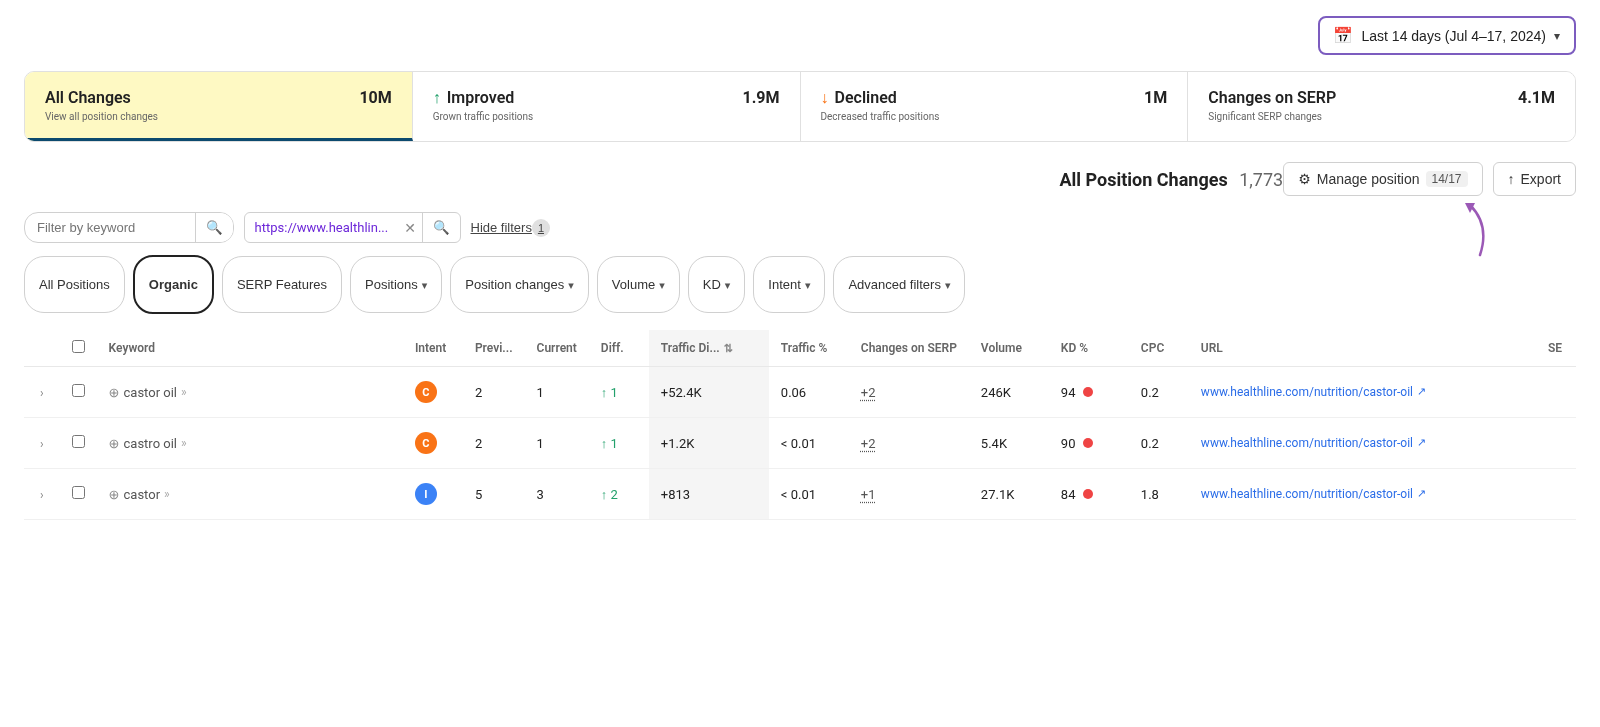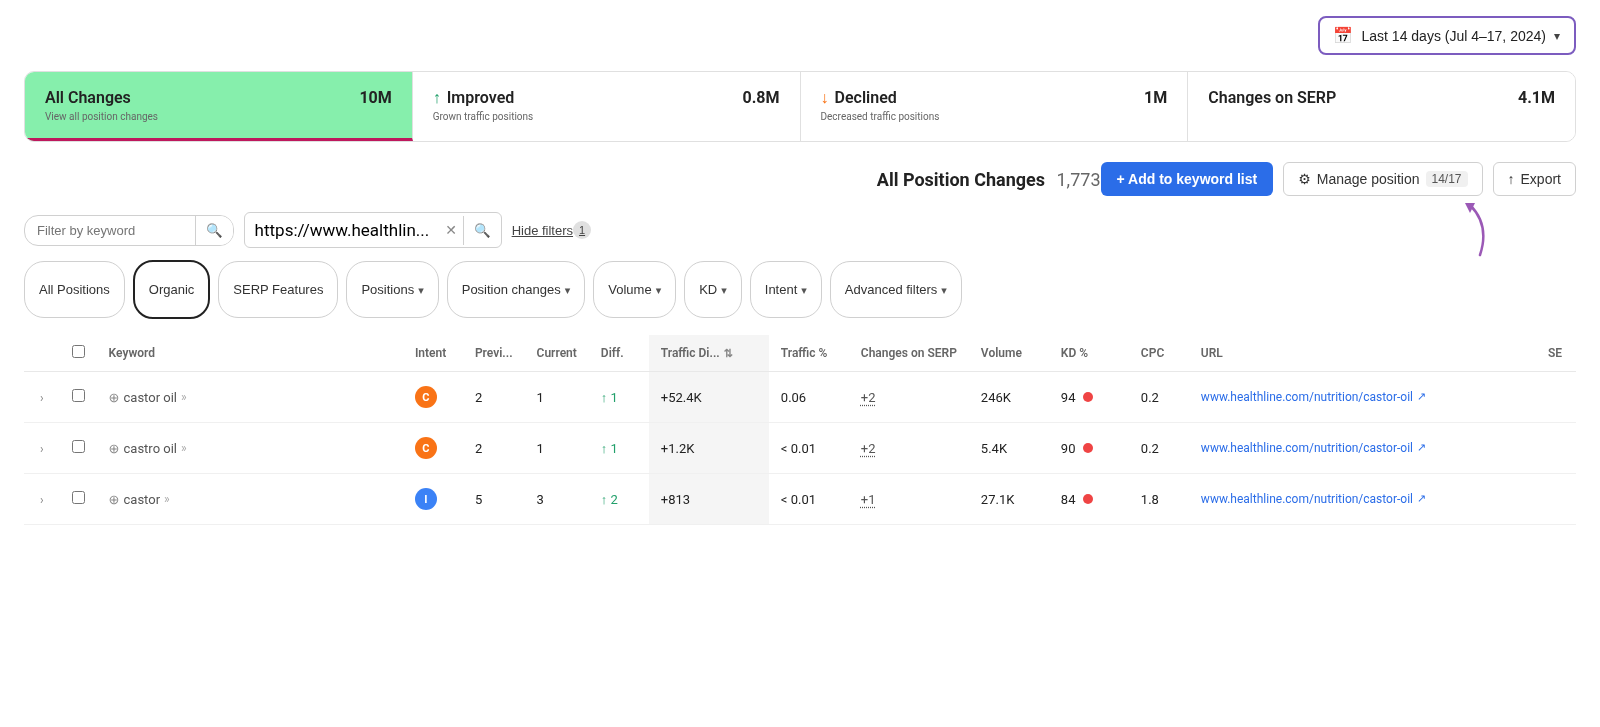--- a/index.html
+++ b/index.html
@@ -9,21 +9,21 @@
     
     .top-bar { display: flex; justify-content: flex-end; margin-bottom: 16px; }
     .date-picker-btn { display: flex; align-items: center; gap: 8px; border: 2px solid #7c5cbf; border-radius: 8px; padding: 8px 14px; background: #fff; cursor: pointer; font-size: 14px; font-weight: 500; color: #222; }
     .date-picker-btn .cal-icon { color: #7c5cbf; font-size: 16px; }
     .date-picker-btn .chevron { color: #444; font-size: 12px; }
 
     
     .summary-cards { display: flex; border: 1px solid #e0e0e0; border-radius: 10px; margin-bottom: 20px; overflow: hidden; }
     .summary-card { flex: 1; padding: 16px 20px; border-right: 1px solid #e0e0e0; cursor: pointer; background: #fff; }
     .summary-card:last-child { border-right: none; }
-    .summary-card.active { background: #86efac; border-bottom: 3px solid #be185d; }
+    .summary-card.active { background: #fef9c3; border-bottom: 3px solid #0c4a6e; }
     .summary-card .card-header { display: flex; justify-content: space-between; align-items: center; margin-bottom: 4px; }
     .summary-card .card-title { font-size: 16px; font-weight: 600; color: #222; display: flex; align-items: center; gap: 6px; }
     .summary-card .card-count { font-size: 16px; font-weight: 700; color: #222; }
     .summary-card .card-subtitle { font-size: 10px; color: #666; }
     .arrow-up { color: #22a06b; font-size: 16px; }
     .arrow-down { color: #f97316; font-size: 16px; }
 
     
     .table-header-row { display: flex; align-items: center; justify-content: flex-end; margin-bottom: 16px; }
     .table-title { font-size: 18px; font-weight: 700; color: #222; }
@@ -32,30 +32,30 @@
     .btn-primary { background: #2b6de8; color: #fff; border: none; border-radius: 6px; padding: 9px 16px; font-size: 14px; font-weight: 600; cursor: pointer; display: flex; align-items: center; gap: 6px; }
     .btn-secondary { background: #fff; color: #333; border: 1px solid #d0d0d0; border-radius: 6px; padding: 8px 14px; font-size: 14px; font-weight: 500; cursor: pointer; display: flex; align-items: center; gap: 6px; }
     .btn-secondary .badge { background: #f0f0f0; border-radius: 4px; padding: 1px 6px; font-size: 12px; color: #555; }
 
     
     .filters-row { display: flex; align-items: center; gap: 10px; margin-bottom: 12px; flex-wrap: wrap; }
     .filter-input-wrap { display: flex; align-items: center; border: 1px solid #d0d0d0; border-radius: 14px; overflow: hidden; background: #fff; }
     .filter-input { border: none; outline: none; padding: 7px 12px; font-size: 13px; color: #555; width: 170px; background: transparent; }
     .filter-search-btn { background: #fff; border: none; border-left: 1px solid #d0d0d0; padding: 7px 10px; cursor: pointer; color: #555; }
     .url-filter-wrap { display: flex; align-items: center; border: 1px solid #d0d0d0; border-radius: 6px; overflow: hidden; background: #fff; }
-    .url-filter-text { padding: 7px 10px; font-size: 17px; color: #000000; }
+    .url-filter-text { padding: 7px 10px; font-size: 13px; color: #6d28d9; }
     .url-filter-x { background: none; border: none; cursor: pointer; color: #888; padding: 0 6px; font-size: 14px; }
     .url-filter-search { background: none; border: none; border-left: 1px solid #d0d0d0; padding: 7px 10px; cursor: pointer; color: #555; }
     .hide-filters-btn { background: none; border: none; cursor: pointer; text-decoration: underline; color: #444; font-size: 13px; display: flex; align-items: center; }
     .filter-badge { background: #e0e0e0; border-radius: 50%; width: 18px; height: 18px; display: inline-flex; align-items: center; justify-content: center; font-size: 11px; color: #444; }
 
     
     .filter-chips-row { display: flex; align-items: center; gap: 8px; margin-bottom: 16px; flex-wrap: wrap; }
     .filter-chip { border: 1px solid #d0d0d0; border-radius: 20px; padding: 20px 14px; font-size: 13px; color: #333; background: #fff; cursor: pointer; display: flex; align-items: flex-end; gap: 4px; white-space: nowrap; }
-    .filter-chip.active { border: 2px solid #222; font-weight: 400; background: #fff; }
+    .filter-chip.active { border: 2px solid #222; font-weight: 700; background: #fff; }
     .filter-chip .chevron { color: #555; font-size: 11px; }
 
     
     .data-table { width: 100%; border-collapse: collapse; }
     .data-table th { text-align: left; padding: 10px 12px; font-size: 12px; font-weight: 600; color: #666; border-bottom: 1px solid #e8e8e8; white-space: nowrap; }
     .data-table td { padding: 14px 12px; font-size: 13px; border-bottom: 1px solid #f0f0f0; vertical-align: middle; white-space: nowrap; }
     .col-keyword { min-width: 180px; }
     .col-intent { width: 60px; }
     .col-prev { width: 60px; }
     .col-curr { width: 60px; }
@@ -116,49 +116,49 @@
         <span class="card-count">10M</span>
       </div>
       <div class="card-subtitle">View all position changes</div>
     </div>
     <div class="summary-card">
       <div class="card-header">
         <span class="card-title">
           <span class="arrow-up">↑</span>
           <span>Improved</span>
         </span>
-        <span class="card-count">0.8M</span>
+        <span class="card-count">1.9M</span>
       </div>
       <div class="card-subtitle">Grown traffic positions</div>
     </div>
     <div class="summary-card">
       <div class="card-header">
         <span class="card-title">
           <span class="arrow-down">↓</span>
           <span>Declined</span>
         </span>
         <span class="card-count">1M</span>
       </div>
       <div class="card-subtitle">Decreased traffic positions</div>
     </div>
     <div class="summary-card">
       <div class="card-header">
         <span class="card-title">Changes on SERP</span>
         <span class="card-count">4.1M</span>
       </div>
+      <div class="card-subtitle">Significant SERP changes</div>
     </div>
   </div>
 
   <div class="table-header-row">
     <div>
       <span class="table-title">All Position Changes</span>
       <span class="table-count">1,773</span>
     </div>
     <div class="header-actions">
-      <button class="btn-primary">+ Add to keyword list</button>
       <button class="btn-secondary">
         <span>⚙</span>
         <span>Manage position</span>
         <span class="badge">14/17</span>
       </button>
       <button class="btn-secondary">
         <span>↑</span>
         <span>Export</span>
       </button>
     </div>

